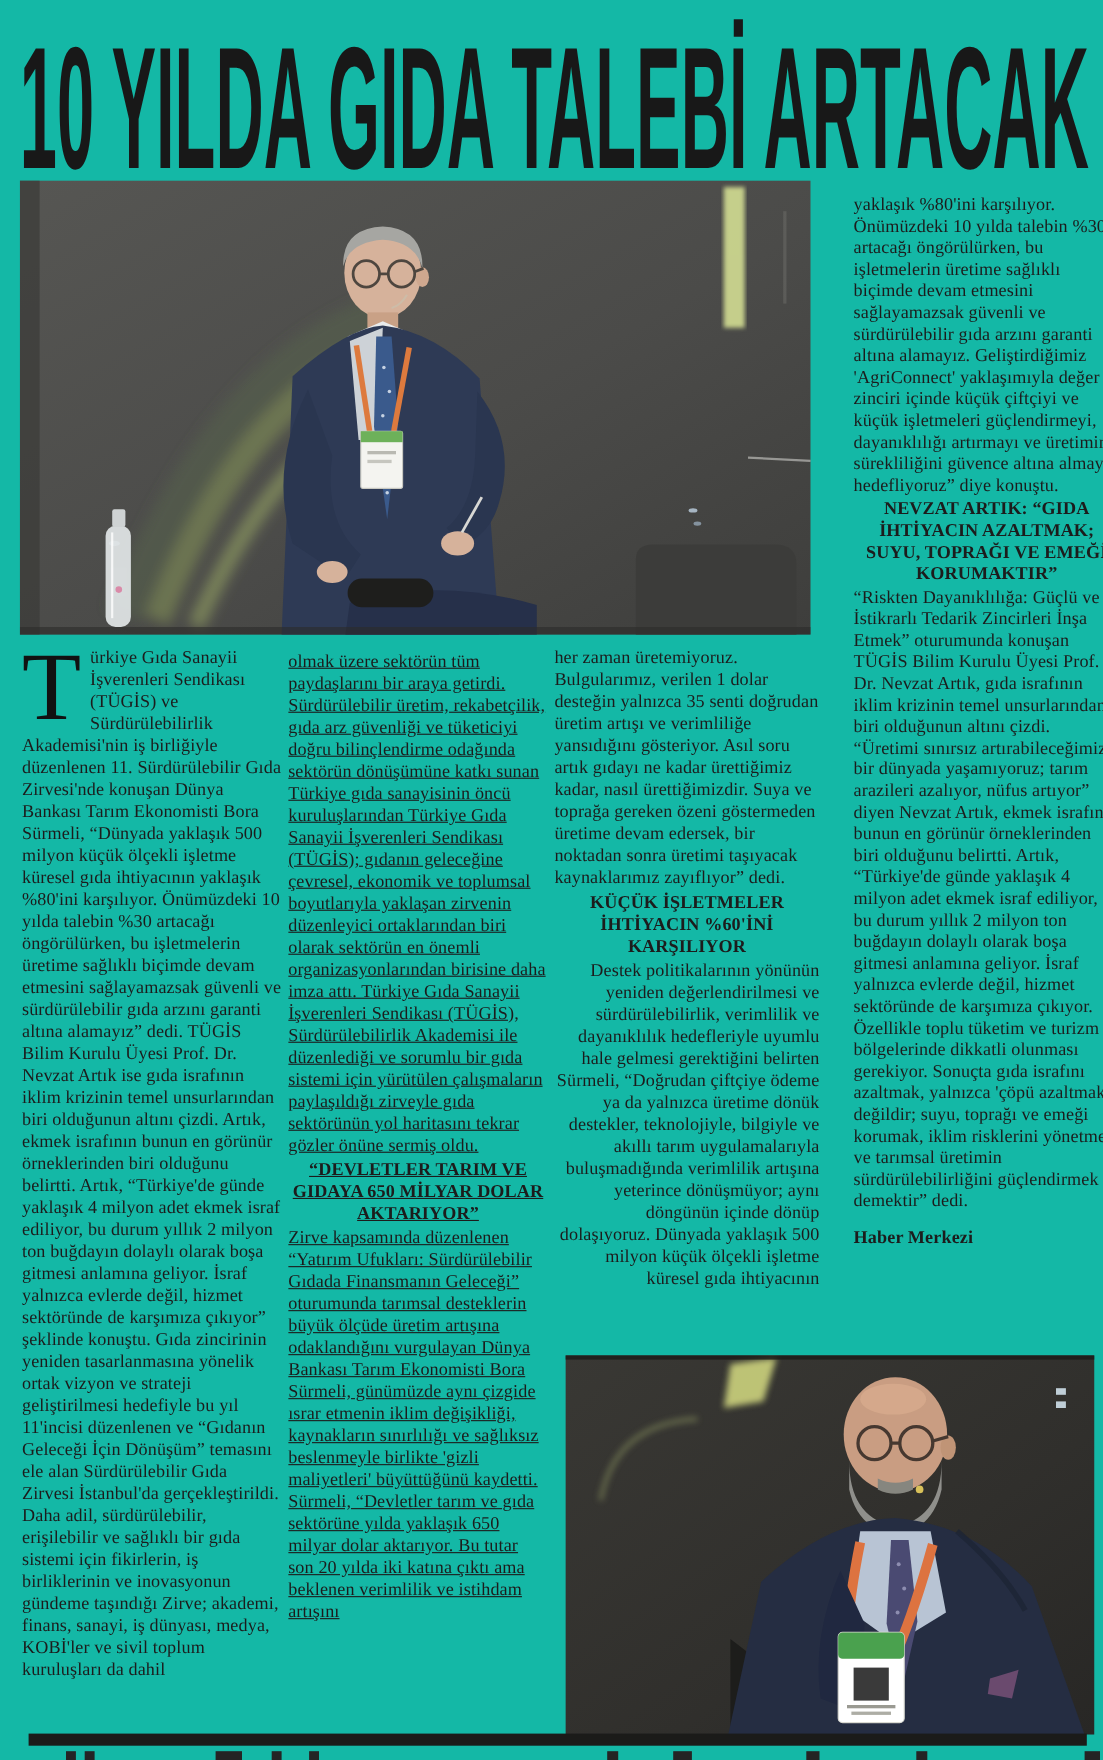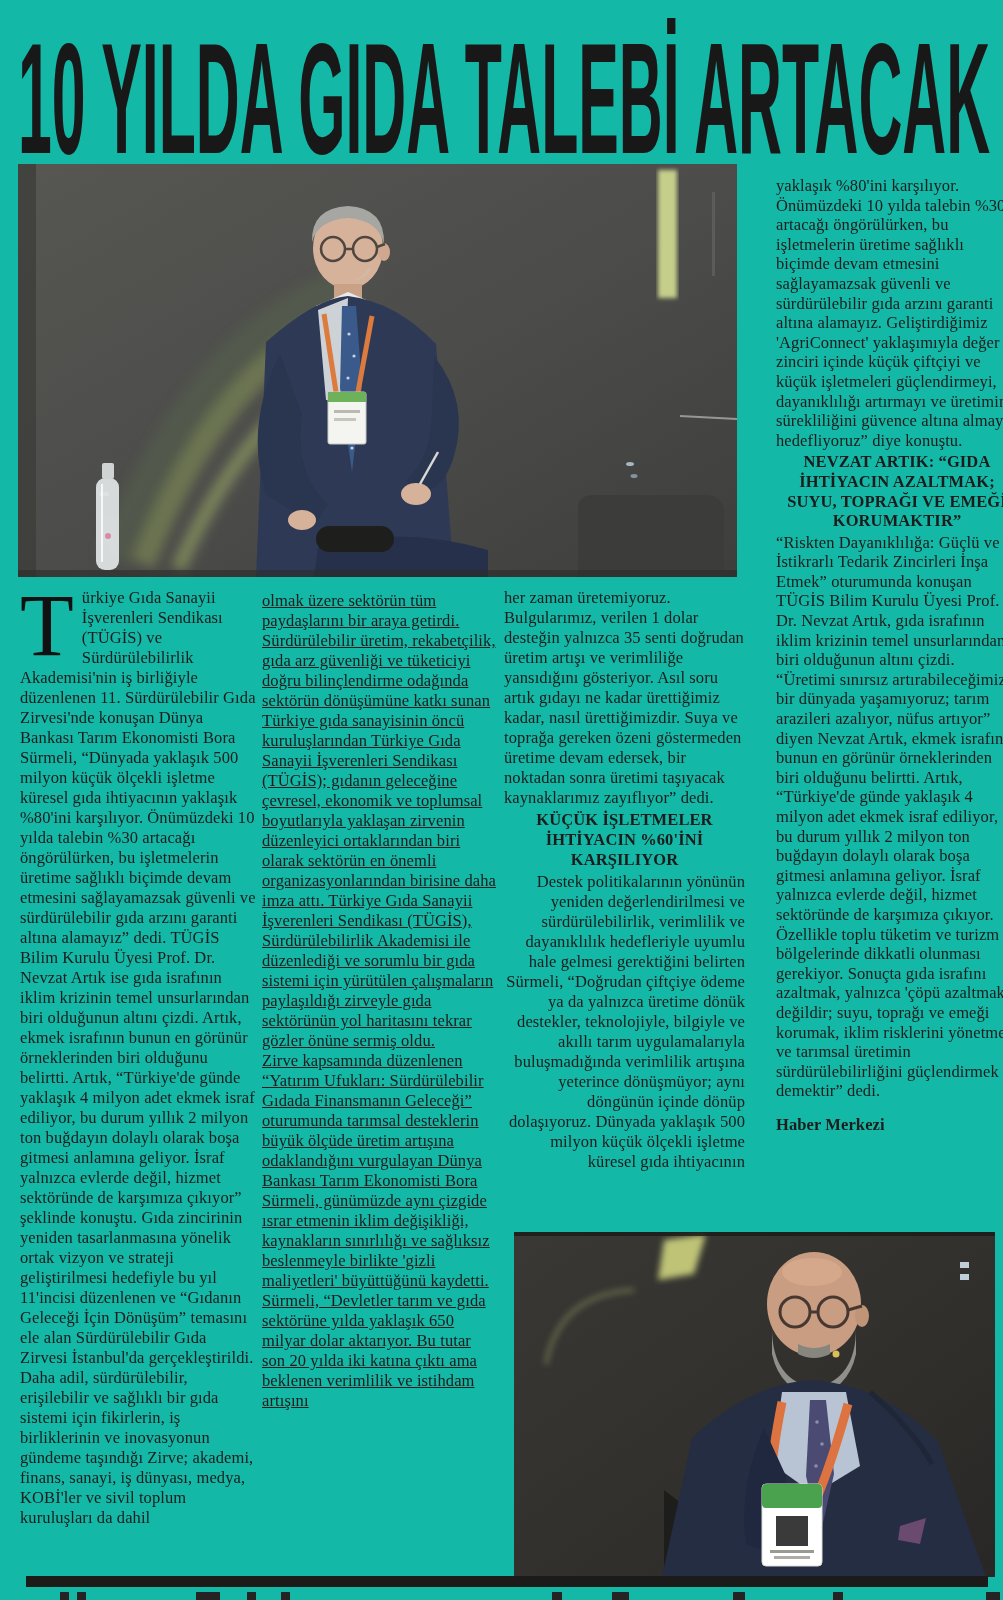--- a/index.html
+++ b/index.html
@@ -117,20 +117,21 @@
     </g>
     <rect x="0" y="406" width="719" height="7" fill="#2c2c2a" opacity=".6"></rect>
   </svg>
 
   <div class="body-col col1">
     <p><span class="dropcap">T</span><span>ürkiye Gıda Sanayii İşverenleri Sendikası (TÜGİS) ve Sürdürülebilirlik Akademisi'nin iş birliğiyle düzenlenen 11. Sürdürülebilir Gıda Zirvesi'nde konuşan Dünya Bankası Tarım Ekonomisti Bora Sürmeli, “Dünyada yaklaşık 500 milyon küçük ölçekli işletme küresel gıda ihtiyacının yaklaşık %80'ini karşılıyor. Önümüzdeki 10 yılda talebin %30 artacağı öngörülürken, bu işletmelerin üretime sağlıklı biçimde devam etmesini sağlayamazsak güvenli ve sürdürülebilir gıda arzını garanti altına alamayız” dedi. TÜGİS Bilim Kurulu Üyesi Prof. Dr. Nevzat Artık ise gıda israfının iklim krizinin temel unsurlarından biri olduğunun altını çizdi. Artık, ekmek israfının bunun en görünür örneklerinden biri olduğunu belirtti. Artık, “Türkiye'de günde yaklaşık 4 milyon adet ekmek israf ediliyor, bu durum yıllık 2 milyon ton buğdayın dolaylı olarak boşa gitmesi anlamına geliyor. İsraf yalnızca evlerde değil, hizmet sektöründe de karşımıza çıkıyor” şeklinde konuştu. Gıda zincirinin yeniden tasarlanmasına yönelik ortak vizyon ve strateji geliştirilmesi hedefiyle bu yıl 11'incisi düzenlenen ve “Gıdanın Geleceği İçin Dönüşüm” temasını ele alan Sürdürülebilir Gıda Zirvesi İstanbul'da gerçekleştirildi. Daha adil, sürdürülebilir, erişilebilir ve sağlıklı bir gıda sistemi için fikirlerin, iş birliklerinin ve inovasyonun gündeme taşındığı Zirve; akademi, finans, sanayi, iş dünyası, medya, KOBİ'ler ve sivil toplum kuruluşları da dahil</span></p>
   </div>
 
   <div class="body-col col2">
     <p>olmak üzere sektörün tüm paydaşlarını bir araya getirdi. Sürdürülebilir üretim, rekabetçilik, gıda arz güvenliği ve tüketiciyi doğru bilinçlendirme odağında sektörün dönüşümüne katkı sunan Türkiye gıda sanayisinin öncü kuruluşlarından Türkiye Gıda Sanayii İşverenleri Sendikası (TÜGİS); gıdanın geleceğine çevresel, ekonomik ve toplumsal boyutlarıyla yaklaşan zirvenin düzenleyici ortaklarından biri olarak sektörün en önemli organizasyonlarından birisine daha imza attı.  Türkiye Gıda Sanayii İşverenleri Sendikası (TÜGİS), Sürdürülebilirlik Akademisi ile düzenlediği ve sorumlu bir gıda sistemi için yürütülen çalışmaların paylaşıldığı zirveyle gıda sektörünün yol haritasını tekrar gözler önüne sermiş oldu.</p>
+    <p class="subhead">“DEVLETLER TARIM VE GIDAYA 650 MİLYAR DOLAR AKTARIYOR”</p>
     <p>Zirve kapsamında düzenlenen “Yatırım Ufukları: Sürdürülebilir Gıdada Finansmanın Geleceği” oturumunda tarımsal desteklerin büyük ölçüde üretim artışına odaklandığını vurgulayan Dünya Bankası Tarım Ekonomisti Bora Sürmeli, günümüzde aynı çizgide ısrar etmenin iklim değişikliği, kaynakların sınırlılığı ve sağlıksız beslenmeyle birlikte 'gizli maliyetleri' büyüttüğünü kaydetti. Sürmeli, “Devletler tarım ve gıda sektörüne yılda yaklaşık 650 milyar dolar aktarıyor. Bu tutar son 20 yılda iki katına çıktı ama beklenen verimlilik ve istihdam artışını</p>
   </div>
 
   <div class="body-col col3">
     <p>her zaman üretemiyoruz. Bulgularımız, verilen 1 dolar desteğin yalnızca 35 senti doğrudan üretim artışı ve verimliliğe yansıdığını gösteriyor. Asıl soru artık gıdayı ne kadar ürettiğimiz kadar, nasıl ürettiğimizdir. Suya ve toprağa gereken özeni göstermeden üretime devam edersek, bir noktadan sonra üretimi taşıyacak kaynaklarımız zayıflıyor” dedi.</p>
     <p class="subhead">KÜÇÜK İŞLETMELER İHTİYACIN %60'İNİ KARŞILIYOR</p>
     <p class="indent">Destek politikalarının yönünün yeniden değerlendirilmesi ve sürdürülebilirlik, verimlilik ve dayanıklılık hedefleriyle uyumlu hale gelmesi gerektiğini belirten Sürmeli, “Doğrudan çiftçiye ödeme ya da yalnızca üretime dönük destekler, teknolojiyle, bilgiyle ve akıllı tarım uygulamalarıyla buluşmadığında verimlilik artışına yeterince dönüşmüyor; aynı döngünün içinde dönüp dolaşıyoruz. Dünyada yaklaşık 500 milyon küçük ölçekli işletme küresel gıda ihtiyacının</p>
   </div>
 
   <div class="body-col col4">

